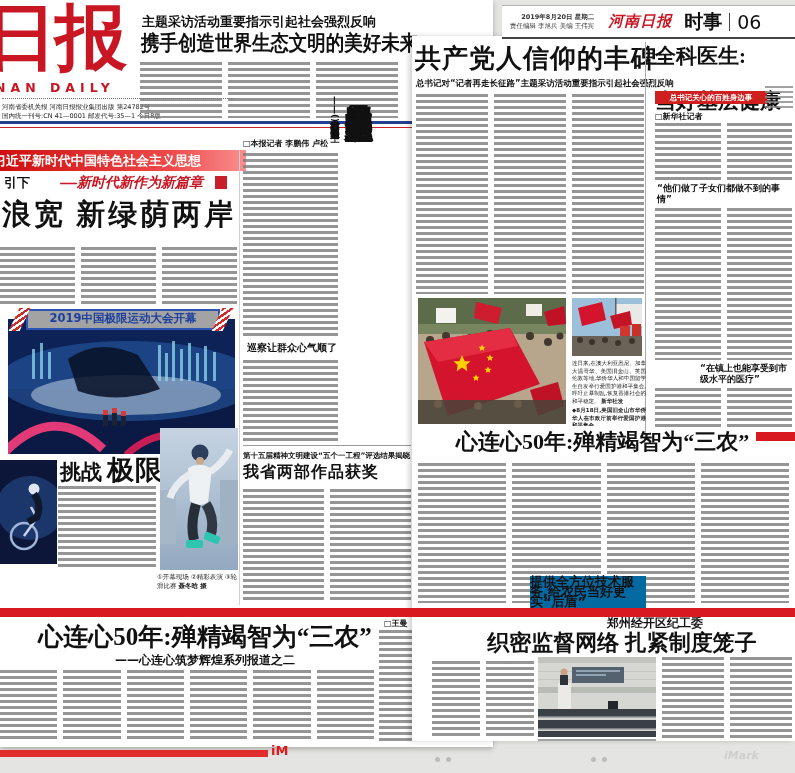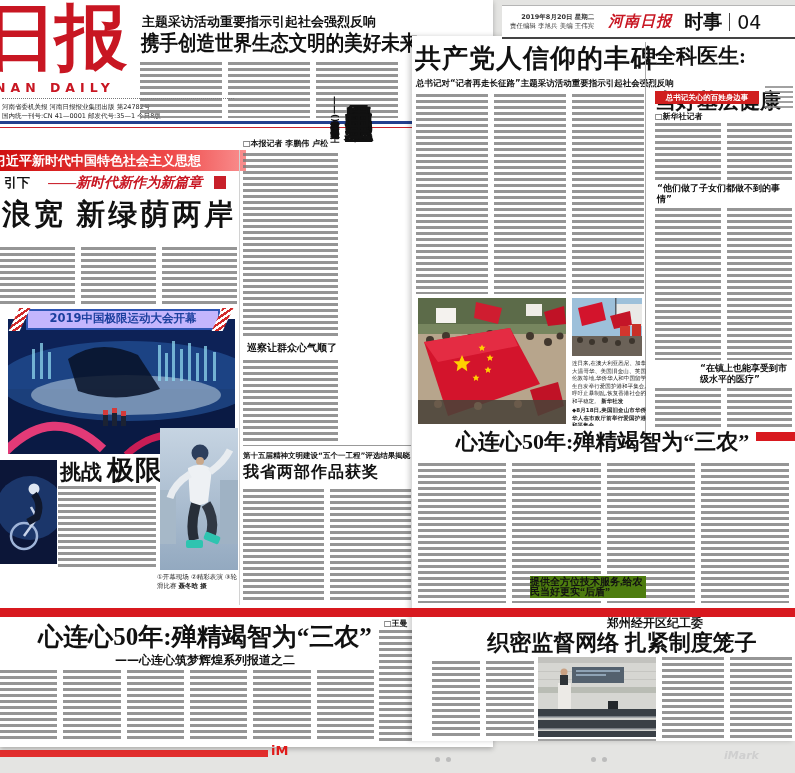--- a/index.html
+++ b/index.html
@@ -43,21 +43,21 @@
         <i class="gk"></i>
     </div>
 
     <div class="abs" style="left:0;top:121px;width:412px;border-top:3px solid #23408e;"></div>
     <div class="abs" style="left:0;top:127px;width:412px;border-top:1.5px solid #c8202a;"></div>
 
     <div class="abs b nw clip" style="left:0;top:150px;width:246px;height:21px;line-height:21px;font-size:13px;color:#fff;
                 text-indent:-7px;background:linear-gradient(90deg,#cf0f0f,#ef4b4b 70%,#f98f8f);">习近平新时代中国特色社会主义思想</div>
     <div class="abs nw" style="left:4px;top:174px;font-size:13px;">
       <span class="b">引下</span>
-      <span class="serif b red" style="font-style:italic;font-size:14px;margin-left:14px;">——新时代新作为新篇章</span>
+      <span class="serif b red" style="font-style:italic;font-size:14px;margin-left:26px;font-family:Liberation Mono, monospace;">——新时代新作为新篇章</span>
       <span style="display:inline-block;width:12px;height:13px;background:#c8202a;margin-left:8px;transform:translateY(2px);"></span>
     </div>
 
     <div class="abs serif b nw" style="left:2px;top:195px;font-size:29px;letter-spacing:3px;">浪宽  新绿荫两岸</div>
     <div class="abs cols" style="left:0;top:247px;width:237px;height:60px;">
       <i class="gk"></i>
         <i class="gk"></i>
         <i class="gk"></i>
     </div>
 
@@ -89,21 +89,21 @@
             <rect x="113" y="96" width="5" height="11"></rect>
           </g>
         <g fill="#d43a3a">
             <rect x="95" y="91" width="5" height="5"></rect>
             <rect x="104" y="89" width="5" height="5"></rect>
             <rect x="113" y="92" width="5" height="5"></rect>
           </g>
       </svg>
     </div>
     <div class="abs b ctr" style="left:26px;top:309px;width:190px;height:17px;line-height:15px;font-size:11.5px;color:#1b3f9e;
-                background:#c4b5fd;border:2px solid #2f55b4;">2019中国极限运动大会开幕</div>
+                background:#a3a3a3;border:2px solid #2f55b4;">2019中国极限运动大会开幕</div>
     <div class="abs" style="left:14px;top:308px;width:11px;height:23px;transform:skewX(-25deg);
                 background:repeating-linear-gradient(135deg,#d12a2a 0 3px,#fff 3px 6px);"></div>
     <div class="abs" style="left:217px;top:308px;width:11px;height:23px;transform:skewX(-25deg);
                 background:repeating-linear-gradient(135deg,#d12a2a 0 3px,#fff 3px 6px);"></div>
 
     <div class="abs" style="left:0;top:460px;width:57px;height:104px;">
       <svg width="57" height="104" viewBox="0 0 57 104" preserveAspectRatio="none">
         <rect width="57" height="104" fill="#0c1638"></rect>
         <ellipse cx="30" cy="48" rx="34" ry="32" fill="#29559c" opacity=".5"></ellipse>
         <circle cx="24" cy="76" r="13" fill="none" stroke="#9fb4d8" stroke-width="2.5"></circle>
@@ -259,27 +259,27 @@
     </div>
 
     <div class="abs serif b nw" style="left:44px;top:391px;font-size:22px;">心连心50年:殚精竭智为“三农”</div>
     <div class="abs" style="left:344px;top:396px;width:39px;height:9px;background:#d8191f;"></div>
     <div class="abs cols" style="left:6px;top:427px;width:371px;height:140px;">
       <i class="gk"></i>
         <i class="gk"></i>
         <i class="gk"></i>
         <i class="gk"></i>
     </div>
-    <div class="abs b" style="left:118px;top:540px;width:116px;font-size:10px;line-height:10px;background:#4d7c0f;padding:1px 0;font-family:Liberation Serif, serif;">提供全方位技术服务,给农民当好更实“后盾”</div>
+    <div class="abs b" style="left:118px;top:540px;width:116px;font-size:13px;line-height:10px;background:#0369a1;padding:1px 0;">提供全方位技术服务,给农民当好更实“后盾”</div>
 
     <div class="abs" style="left:243px;top:6px;width:138px;">
       <div class="serif b nw" style="font-size:21px;">全科医生:</div>
       <div class="serif b nw" style="font-size:21px;margin-top:17px;">当好基层健康</div>
     </div>
-    <div class="abs b ctr nw" style="left:243px;top:55px;width:104px;height:13px;line-height:13px;font-size:7.5px;color:#fff;background:#d01f1f;">总书记关心的百姓身边事</div>
+    <div class="abs b ctr nw" style="left:243px;top:55px;width:112px;height:13px;line-height:13px;font-size:7.5px;color:#fff;background:#d01f1f;">总书记关心的百姓身边事</div>
     <div class="abs gk2" style="left:353px;top:50px;width:28px;height:22px;"></div>
     <div class="abs b nw" style="left:243px;top:75px;font-size:8px;">□新华社记者</div>
     <div class="abs cols" style="left:243px;top:87px;width:137px;height:58px;">
         <i class="gk"></i>
         <i class="gk"></i>
       </div>
     <div class="abs b" style="left:245px;top:147px;width:132px;font-size:9px;line-height:11px;">“他们做了子女们都做不到的事情”</div>
     <div class="abs cols" style="left:243px;top:172px;width:137px;height:152px;">
         <i class="gk"></i>
         <i class="gk"></i>
@@ -330,21 +330,21 @@
 
   <div class="abs" style="left:502px;top:5px;width:293px;height:31px;background:#fff;border-top:1px solid #b5b5b5;
               border-bottom:2px solid #444;display:flex;align-items:center;">
     <div style="margin-left:8px;text-align:right;">
       <div class="b nw" style="font-size:6.5px;color:#333;">2019年8月20日 星期二</div>
       <div class="nw" style="font-size:6.5px;color:#333;">责任编辑 李旭兵 美编 王伟宾</div>
     </div>
     <div class="serif b nw red" style="font-size:15px;font-style:italic;margin-left:14px;letter-spacing:1px;">河南日报</div>
     <div class="b nw" style="font-size:19px;margin-left:12px;">时事</div>
     <div style="width:1px;height:18px;background:#444;margin:0 7px;"></div>
-    <div class="nw" style="font-size:19px;">04</div>
+    <div class="nw" style="font-size:19px;">06</div>
   </div>
 
   <div class="abs" style="left:0;top:608px;width:795px;height:9px;background:#d8191f;"></div>
 
   <div class="abs" style="left:0;top:750px;width:268px;height:7px;background:#e01a1a;opacity:.9;"></div>
   <div class="abs b nw" style="left:271px;top:743px;font-size:13px;color:#e01a1a;">iM</div>
   <div class="abs dot" style="left:435px;top:757px;"></div>
   <div class="abs dot" style="left:446px;top:757px;"></div>
   <div class="abs dot" style="left:591px;top:757px;"></div>
   <div class="abs dot" style="left:602px;top:757px;"></div>

